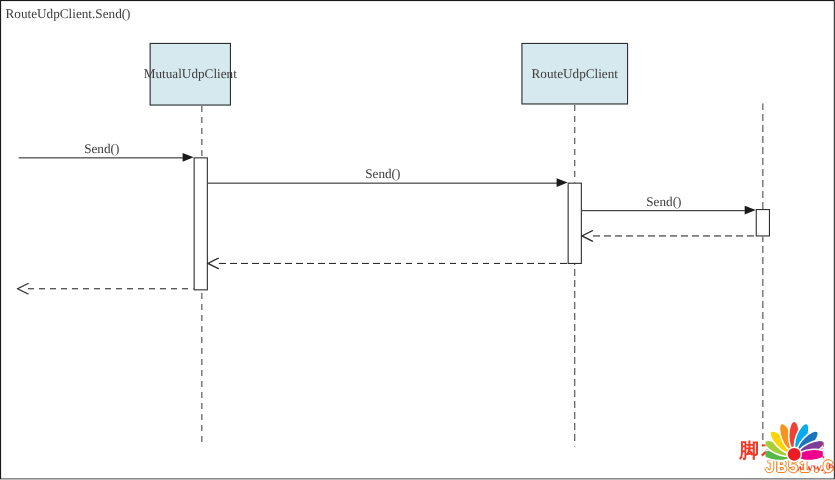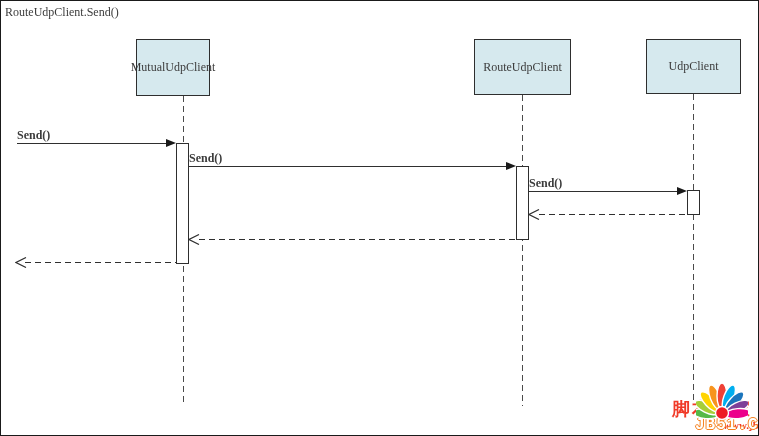--- a/index.html
+++ b/index.html
@@ -70,23 +70,23 @@
     border-left: 10px solid #1a1a1a;
     z-index: 3;
   }
   .arrow-open {
     position: absolute;
     z-index: 3;
   }
   .msg-label {
     position: absolute;
     font-size: 12px;
-    z-index: 3;
-    white-space: nowrap;
-    font-weight: bold;
+    text-align: center;
+    z-index: 3;
+    white-space: nowrap;
   }
   .m1-line  { left: 16px;  top: 142px; width: 150px; }
   .m1-head  { left: 165px; top: 138px; }
   .m1-label { left: 16px;  top: 127px; width: 151px; }
   .m2-line  { left: 188px; top: 165px; width: 318px; }
   .m2-head  { left: 505px; top: 161px; }
   .m2-label { left: 188px; top: 150px; width: 318px; }
   .m3-line  { left: 528px; top: 190px; width: 149px; }
   .m3-head  { left: 676px; top: 186px; }
   .m3-label { left: 528px; top: 175px; width: 149px; }
@@ -153,23 +153,20 @@
   <div class="lifeline l1"></div>
   <div class="lifeline l2"></div>
   <div class="lifeline l3"></div>
 
   <div class="pbox p1">
     <span>MutualUdpClient</span>
   </div>
   <div class="pbox p2">
     <span>RouteUdpClient</span>
   </div>
-  <div class="pbox p3">
-    <span>UdpClient</span>
-  </div>
 
   <div class="activation a1"></div>
   <div class="activation a2"></div>
   <div class="activation a3"></div>
 
   <div class="msg-line m1-line"></div>
   <div class="arrow-solid m1-head"></div>
   <div class="msg-label m1-label">Send()</div>
 
   <div class="msg-line m2-line"></div>

